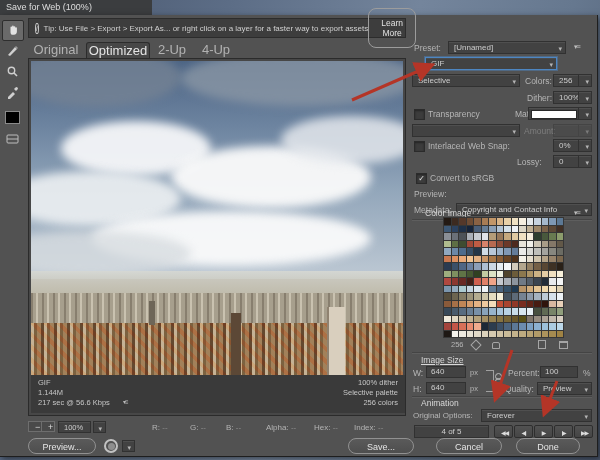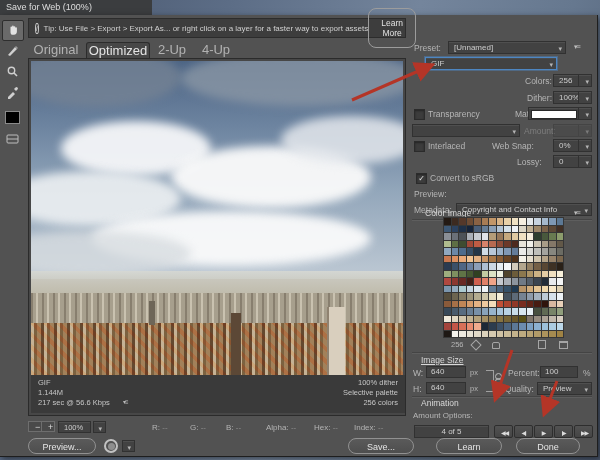--- a/index.html
+++ b/index.html
@@ -168,20 +168,24 @@
     <span>[Unnamed]</span>
     <span class="chev">▾</span>
   </div>
   <span class="pmenu" style="left:574px;top:28px;">▾≡</span>
 
   <div class="dd focusblue" style="left:425px;top:42px;width:132px;">
     <span>GIF</span>
     <span class="chev">▾</span>
   </div>
 
+  <div class="dd" style="left:412px;top:59px;width:108px;">
+    <span>Selective</span>
+    <span class="chev">▾</span>
+  </div>
   <span class="lbl" style="left:525px;top:61px;">Colors:</span>
   <div class="dd combo" style="left:553px;top:59px;width:39px;">
     <span>256</span>
     <span class="seg"></span>
     <span class="chev">▾</span>
   </div>
 
   <span class="lbl" style="left:527px;top:78px;">Dither:</span>
   <div class="dd combo" style="left:553px;top:76px;width:39px;">
     <span>100%</span>
@@ -204,21 +208,21 @@
   </div>
   <span class="lbl dis" style="left:524px;top:111px;">Amount:</span>
   <div class="dd combo dis" style="left:553px;top:109px;width:39px;">
     <span></span>
     <span class="seg"></span>
     <span class="chev">▾</span>
   </div>
 
   <span class="cb" style="left:414px;top:126px;"></span>
   <span class="lbl" style="left:428px;top:126px;">Interlaced</span>
-  <span class="lbl" style="left:492px;top:126px;text-align:right;">Web Snap:</span>
+  <span class="lbl" style="left:468px;top:126px;text-align:right;">Web Snap:</span>
   <div class="dd combo" style="left:553px;top:124px;width:39px;">
     <span>0%</span>
     <span class="seg"></span>
     <span class="chev">▾</span>
   </div>
 
   <span class="lbl" style="left:517px;top:142px;">Lossy:</span>
   <div class="dd combo" style="left:553px;top:140px;width:39px;">
     <span>0</span>
     <span class="seg"></span>
@@ -519,21 +523,25 @@
   <div class="inp" style="left:540px;top:351px;width:38px;">100</div>
   <span class="lbl" style="left:583px;top:353px;">%</span>
   <span class="lbl" style="left:505px;top:369px;">Quality:</span>
   <div class="dd" style="left:537px;top:367px;width:55px;">
     <span>Preview</span>
     <span class="chev">▾</span>
   </div>
 
   <div class="sepline" style="top:381px;"></div>
   <span class="hdr" style="left:421px;top:383px;">Animation</span>
-  <span class="lbl" style="left:413px;top:396px;font-size:8px;">Amount Options:</span>
+  <span class="lbl" style="left:413px;top:396px;font-size:8px;">Original Options:</span>
+  <div class="dd" style="left:481px;top:394px;width:111px;">
+    <span>Forever</span>
+    <span class="chev">▾</span>
+  </div>
   <div class="dd" style="left:414px;top:410px;width:75px;text-align:center;padding-left:0;">4 of 5</div>
   <button class="pbtn" style="left:494px;top:410px;">◀◀</button>
   <button class="pbtn" style="left:514px;top:410px;">◀|</button>
   <button class="pbtn" style="left:534px;top:410px;">▶</button>
   <button class="pbtn" style="left:554px;top:410px;">|▶</button>
   <button class="pbtn" style="left:574px;top:410px;">▶▶</button>
 
   <button class="zbtn" style="left:28px;top:406px;">−</button>
   <button class="zbtn" style="left:41px;top:406px;">+</button>
   <div class="dd" style="left:58px;top:406px;width:33px;height:12px;font-size:7.5px;">100%</div>
@@ -548,21 +556,21 @@
   <span class="readout" style="left:354px;top:408px;"><span>Index:</span> <b>--</b></span>
 
   <button class="pill" style="left:28px;top:423px;width:68px;">Preview...</button>
   <span style="position:absolute;left:104px;top:424px;width:14px;height:14px;border:2px solid #c2c2c2;border-radius:50%;box-sizing:border-box;"></span>
   <span style="position:absolute;left:107.5px;top:427.5px;width:7px;height:7px;background:#8f8f8f;border-radius:50%;"></span>
   <div class="dd" style="left:122px;top:425px;width:13px;height:12px;padding:0;">
     <span class="chev" style="right:3px;">▾</span>
   </div>
 
   <button class="pill" style="left:348px;top:423px;width:66px;">Save...</button>
-  <button class="pill" style="left:436px;top:423px;width:66px;">Learn</button>
+  <button class="pill" style="left:436px;top:423px;width:66px;">Cancel</button>
   <button class="pill" style="left:516px;top:423px;width:64px;">Done</button>
 </div>
 
 <svg id="arrows" width="600" height="460" viewBox="0 0 600 460">
   <defs>
     <marker id="ah" markerWidth="7" markerHeight="7" refX="5" refY="3.5" orient="auto">
       <path d="M0,0 L7,3.5 L0,7 z" fill="#b43527"></path>
     </marker>
   </defs>
   <line x1="352" y1="100" x2="430" y2="66" stroke-width="3" marker-end="url(#ah)" stroke="#b43527"></line>

